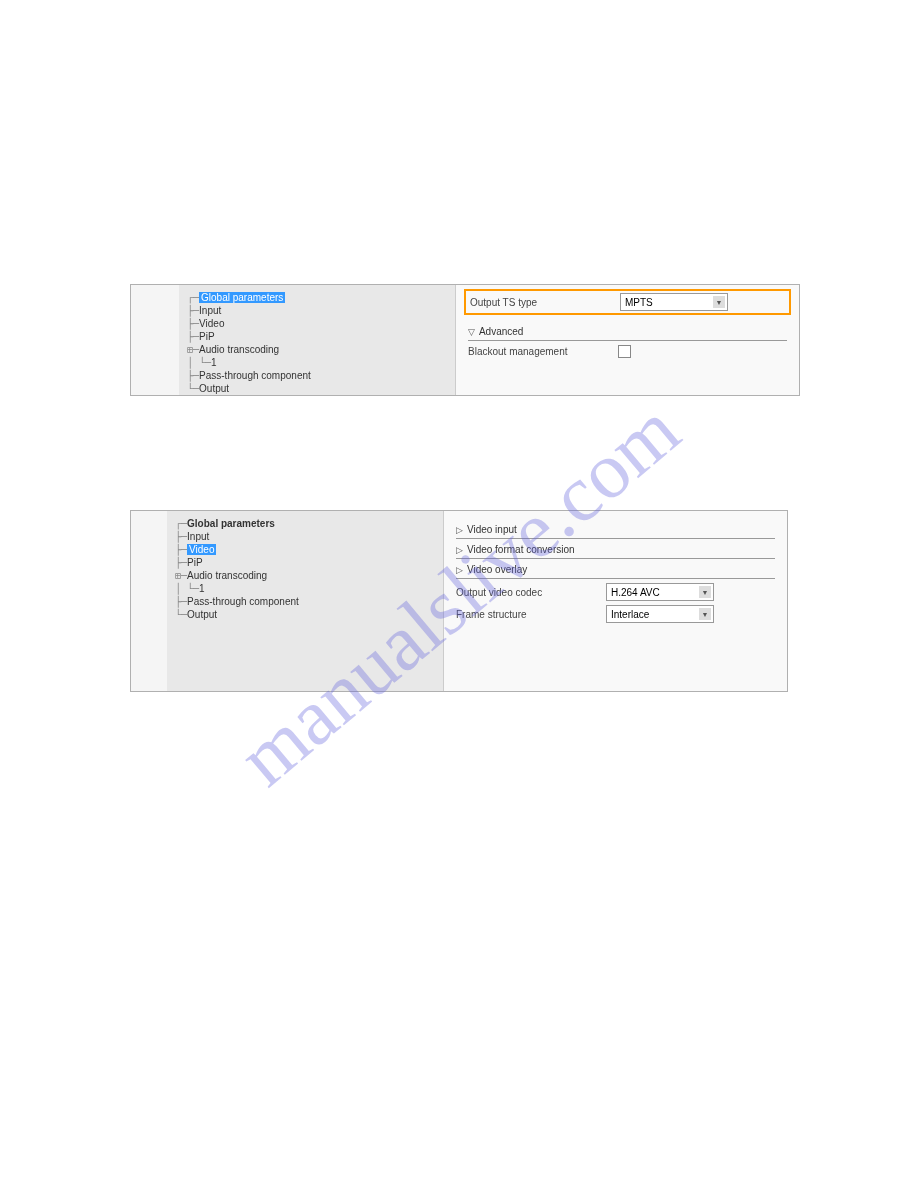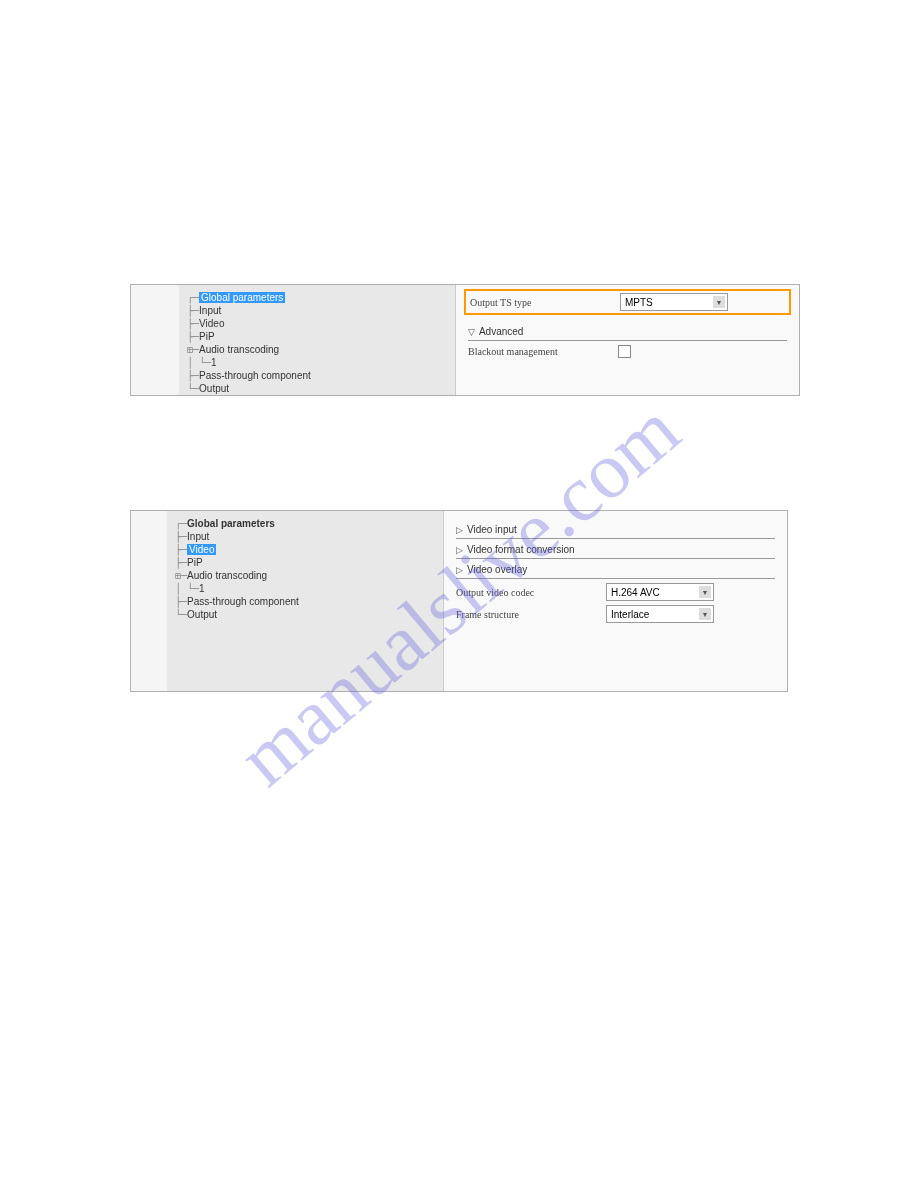--- a/index.html
+++ b/index.html
@@ -65,21 +65,20 @@
 }
 .bold { font-weight: bold; }
 .form-row {
   display: flex;
   align-items: center;
   margin: 4px 0;
 }
 .form-label {
   width: 150px;
   color: #444;
-  font-family: Liberation Serif, serif;
 }
 .form-select {
   width: 100px;
   height: 16px;
   border: 1px solid #999;
   background: #fff;
   display: flex;
   align-items: center;
   justify-content: space-between;
   padding: 0 2px 0 4px;

